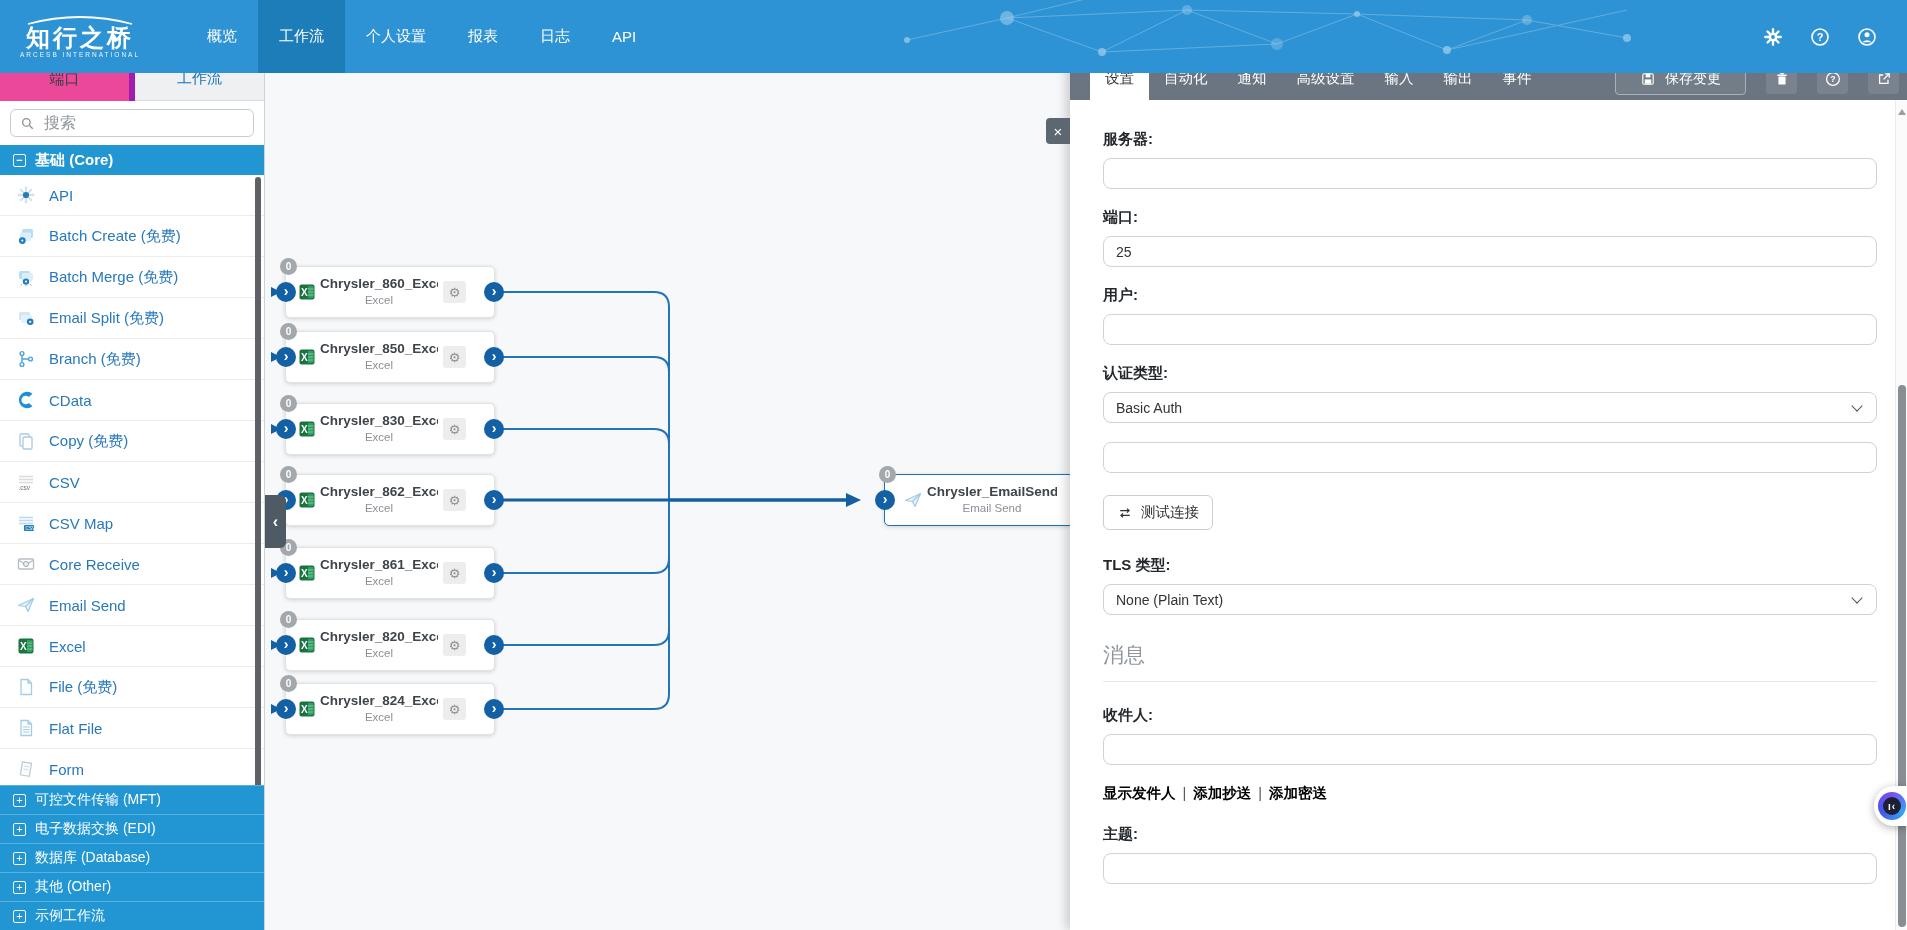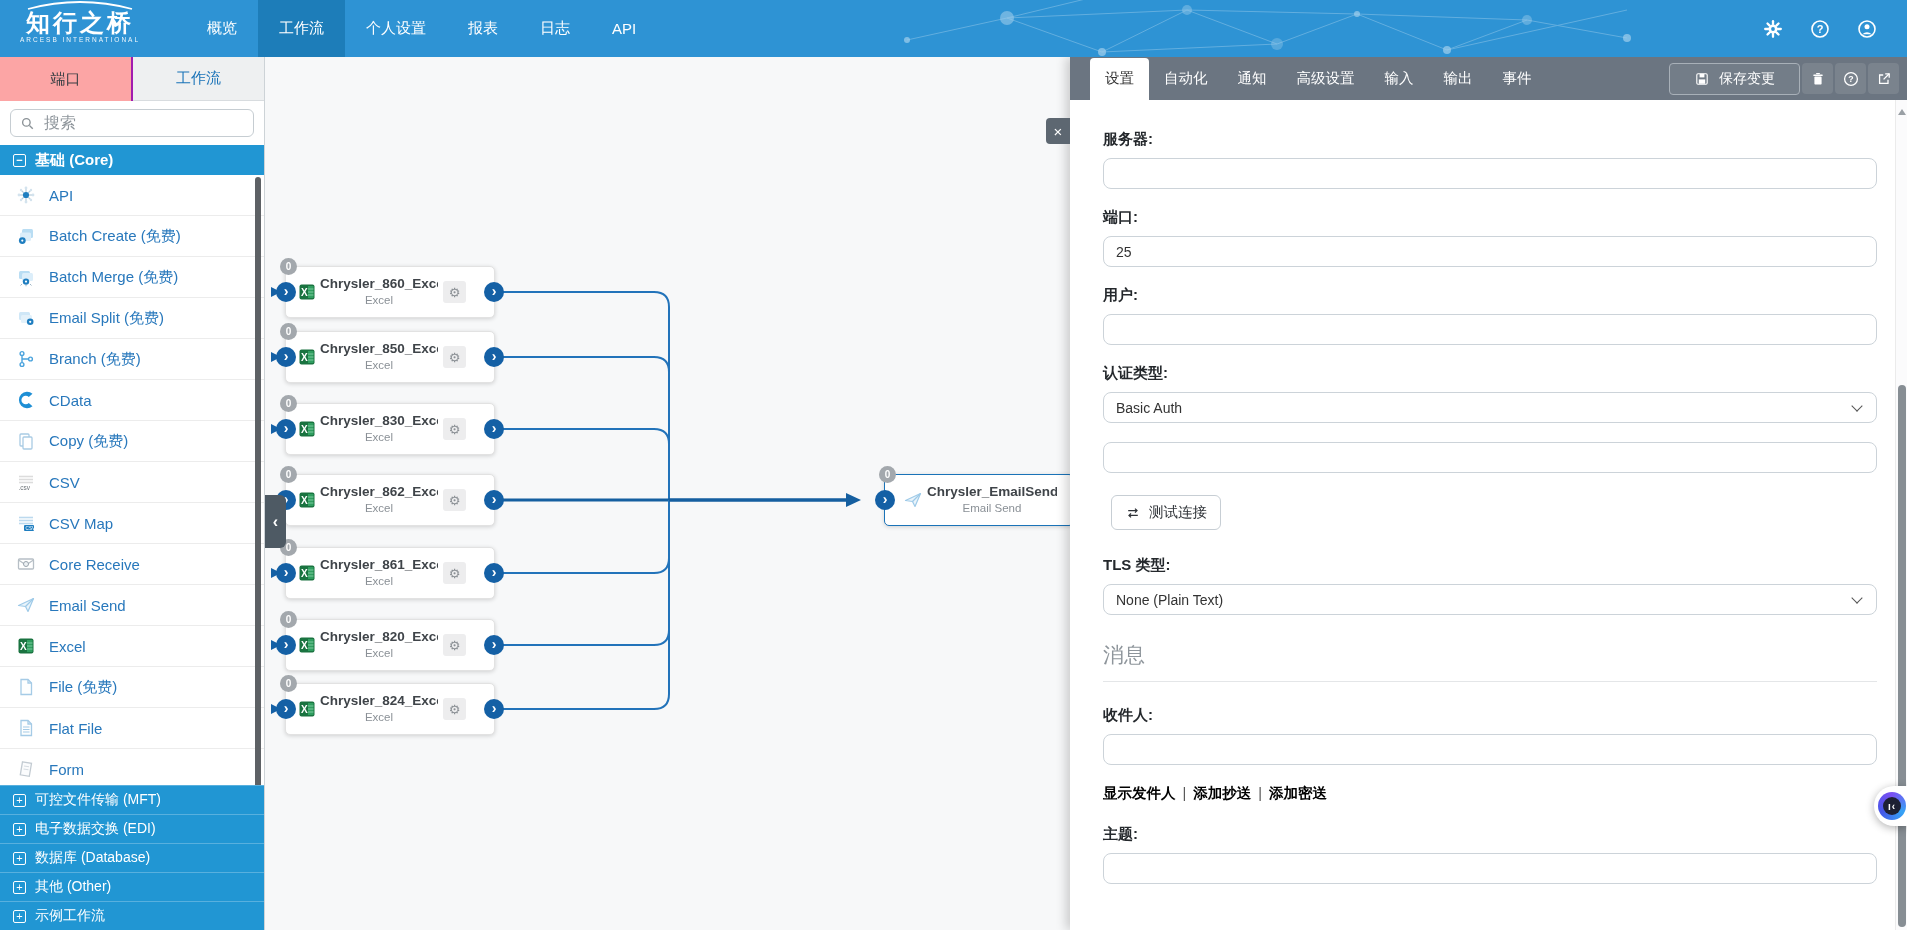--- a/index.html
+++ b/index.html
@@ -1,36 +1,36 @@
 <!DOCTYPE html>
 <html><head>
 <meta charset="utf-8">
 <style>
   *{box-sizing:border-box;margin:0;padding:0}
   html,body{width:1907px;height:930px;overflow:hidden;font-family:"Liberation Sans","DejaVu Sans",sans-serif;background:#fff}
   .ico{display:inline-flex;align-items:center;justify-content:center}
   .ico svg{width:100%;height:100%}
 
   
-  .navbar{position:absolute;top:0;left:0;right:0;height:57px;background:#2e93d4;display:flex;z-index:30;overflow:hidden}
+  .navbar{position:absolute;top:0;left:0;right:0;height:73px;background:#2e93d4;display:flex;align-items:center;z-index:30;overflow:hidden}
   .nav-deco{position:absolute;right:260px;top:0;width:760px;height:57px;opacity:.55;pointer-events:none}
   .logo{margin-left:20px;display:flex;flex-direction:column;align-items:center;color:#fff;z-index:2}
   .logo-title{font-size:24px;font-weight:bold;letter-spacing:3px;line-height:1.05}
   .logo-sub{font-size:6.5px;letter-spacing:2px;color:rgba(255,255,255,.92);margin-top:1px}
   .nav-menu{display:flex;margin-left:46px;height:100%;z-index:2}
   .nav-item{display:flex;align-items:center;padding:0 21px;color:#fff;font-size:15px;cursor:pointer;white-space:nowrap}
   .nav-item.active{background:#1d7db9}
   .nav-right{margin-left:auto;display:flex;align-items:center;gap:27px;margin-right:30px;z-index:2}
   .nav-right .ico{width:20px;height:20px;cursor:pointer}
 
   
   .sidebar{position:absolute;top:57px;left:0;width:265px;bottom:0;background:#fff;border-right:1px solid #cdd3d7;display:flex;flex-direction:column;z-index:10}
   .sb-tabs{display:flex;height:44px;flex:none}
   .sb-tab{flex:1;display:flex;align-items:center;justify-content:center;font-size:15px;background:#eef0f1;color:#1a73b8;border-bottom:1px solid #d8dcdf;cursor:pointer}
-  .sb-tab.active{background:#fca5a5;color:#3a3f44;border-bottom:none;border-right:2px solid #a21caf}
+  .sb-tab.active{background:#ec4899;color:#3a3f44;border-bottom:none;border-right:6px solid #a21caf}
   .sb-search{padding:8px 10px;flex:none;position:relative}
   .sb-search .ico{position:absolute;left:20px;top:15px;width:15px;height:15px}
   input.search{width:100%;height:28px;border:1px solid #c6cdd2;border-radius:6px;padding:0 8px 0 33px;font-size:16px;color:#333;outline:none}
   input.search::placeholder{color:#8f969c}
   .core-header{height:30px;flex:none;background:#2196d3;color:#fff;display:flex;align-items:center;gap:9px;padding-left:13px;font-size:15px;font-weight:bold;cursor:pointer}
   .box-ic{width:13px;height:13px;border:1.5px solid #fff;border-radius:2px;display:flex;align-items:center;justify-content:center;font-size:11px;line-height:10px;color:#fff;flex:none}
   .port-list{flex:1;overflow:hidden;position:relative}
   .port-item{height:41px;display:flex;align-items:center;gap:13px;padding-left:16px;border-bottom:1px solid #ececec;cursor:pointer;background:#fff}
   .port-item .p-ico{width:20px;height:20px;flex:none}
   .port-item .p-label{color:#2878bc;font-size:15px;white-space:nowrap}
@@ -54,33 +54,33 @@
   .ntitle{display:block;font-size:13.5px;font-weight:bold;color:#3f4449;white-space:nowrap;overflow:hidden}
   .nsub{display:block;font-size:11.5px;color:#8a9096;margin-top:3px}
   .ngear{position:absolute;right:28px;top:50%;transform:translateY(-50%);width:23px;height:22px;background:#ededee;border:none;border-radius:3px;color:#8b9095;font-size:13px;cursor:pointer;font-family:"DejaVu Sans",sans-serif}
   .collapse-handle{position:absolute;left:0;top:438px;width:21px;height:53px;background:#4e5a64;border-radius:0 6px 6px 0;color:#fff;display:flex;align-items:center;justify-content:center;font-size:16px;font-weight:bold;cursor:pointer;z-index:5}
 
   
   .panel{position:absolute;top:57px;left:1070px;right:0;bottom:0;background:#fff;box-shadow:-4px 0 10px rgba(0,0,0,.18);z-index:20}
   .panel-header{height:43px;background:#6b7581;display:flex;align-items:flex-end;padding-left:20px}
   .p-tab{padding:11px 15px 12px;color:#fff;font-size:14.5px;cursor:pointer;white-space:nowrap}
   .p-tab.active{background:#fff;color:#333;border-radius:4px 4px 0 0}
-  .p-toolbar{margin-left:auto;align-self:center;display:flex;align-items:center;gap:2px;padding-right:8px}
+  .p-toolbar{margin-left:auto;align-self:center;display:flex;align-items:center;gap:20px;padding-right:8px}
   .save-btn{display:inline-flex;align-items:center;gap:9px;border:1px solid #a8b0b8;background:rgba(255,255,255,.06);color:#fff;font-size:14px;border-radius:4px;padding:6px 24px;cursor:pointer}
   .save-btn .ico{width:16px;height:16px}
   .tool-btn{width:31px;height:31px;border:none;background:rgba(255,255,255,.10);border-radius:4px;display:flex;align-items:center;justify-content:center;cursor:pointer}
   .tool-btn .ico{width:16px;height:16px}
   .panel-close{position:absolute;left:-24px;top:61px;width:24px;height:26px;background:#5d6771;color:#fff;border-radius:4px 0 0 4px;border:none;font-size:15px;cursor:pointer;z-index:21}
   .panel-body{position:absolute;top:43px;left:0;right:12px;bottom:0;overflow:hidden;padding:30px 18px 0 33px}
   .fg{margin-bottom:19px}
   .fg label{display:block;font-size:15px;font-weight:bold;color:#24282c;margin-bottom:9px}
   .ctl{width:100%;height:31px;border:1px solid #ccd3d9;border-radius:8px;padding:0 12px;font-size:14px;color:#333;background:#fff;outline:none}
   .select{position:relative;display:flex;align-items:center;cursor:pointer}
   .select .chev{position:absolute;right:15px;top:9px;width:8px;height:8px;border-right:1.7px solid #555;border-bottom:1.7px solid #555;transform:rotate(45deg)}
-  .test-btn{display:inline-flex;align-items:center;gap:8px;border:1px solid #c7ced4;background:#fff;border-radius:6px;padding:7px 13px;font-size:14.5px;color:#2f3338;cursor:pointer;margin:3px 8px 7px}
+  .test-btn{display:inline-flex;align-items:center;gap:8px;border:1px solid #c7ced4;background:#fff;border-radius:6px;padding:7px 13px;font-size:14.5px;color:#2f3338;cursor:pointer;margin:3px 0 7px}
   .test-btn .ico{width:16px;height:16px}
   .section-title{font-size:21px;color:#8e959b;margin-top:26px;font-weight:normal}
   .section-hr{border:none;border-top:1px solid #e4e6e8;margin:12px 0 24px}
   .links{margin:14px 0 22px;font-size:14.5px;font-weight:bold}
   .links a{color:#000000;text-decoration:none;cursor:pointer}
   .links .sep{color:#555;margin:0 7px;font-weight:normal}
 
   
   .win-scroll{position:absolute;right:0;top:100px;bottom:0;width:12px;background:#fbfbfc;border-left:1px solid #ebebeb;z-index:40;cursor:pointer}
   .win-scroll .up{position:absolute;top:9px;left:2px;width:0;height:0;border-left:4px solid transparent;border-right:4px solid transparent;border-bottom:6px solid #9aa0a5}

